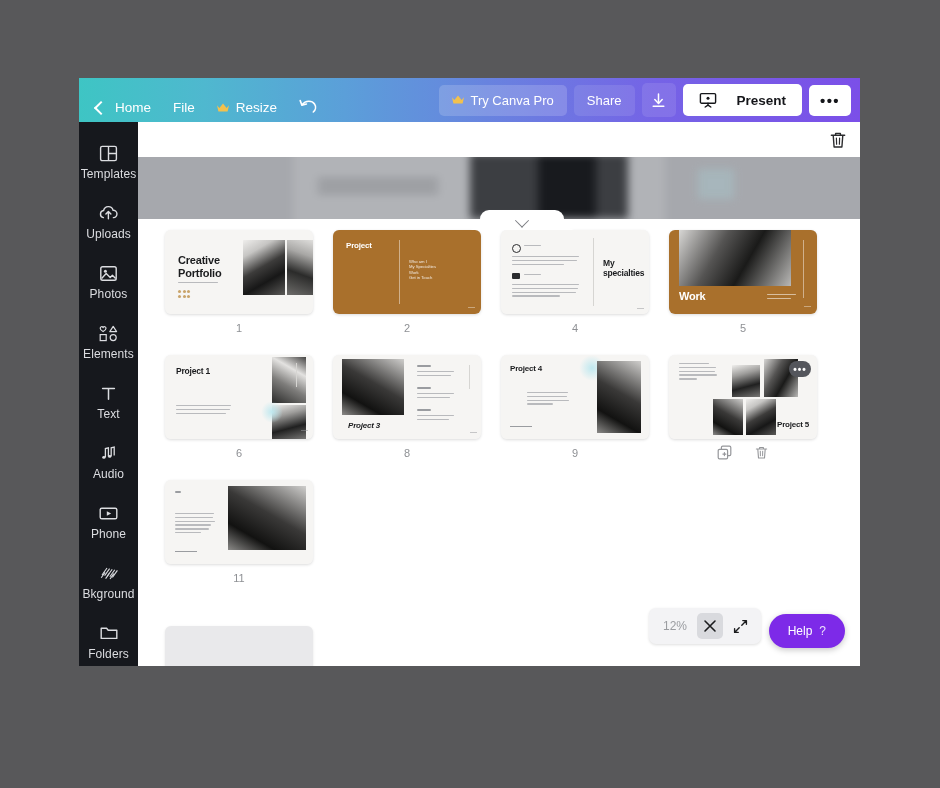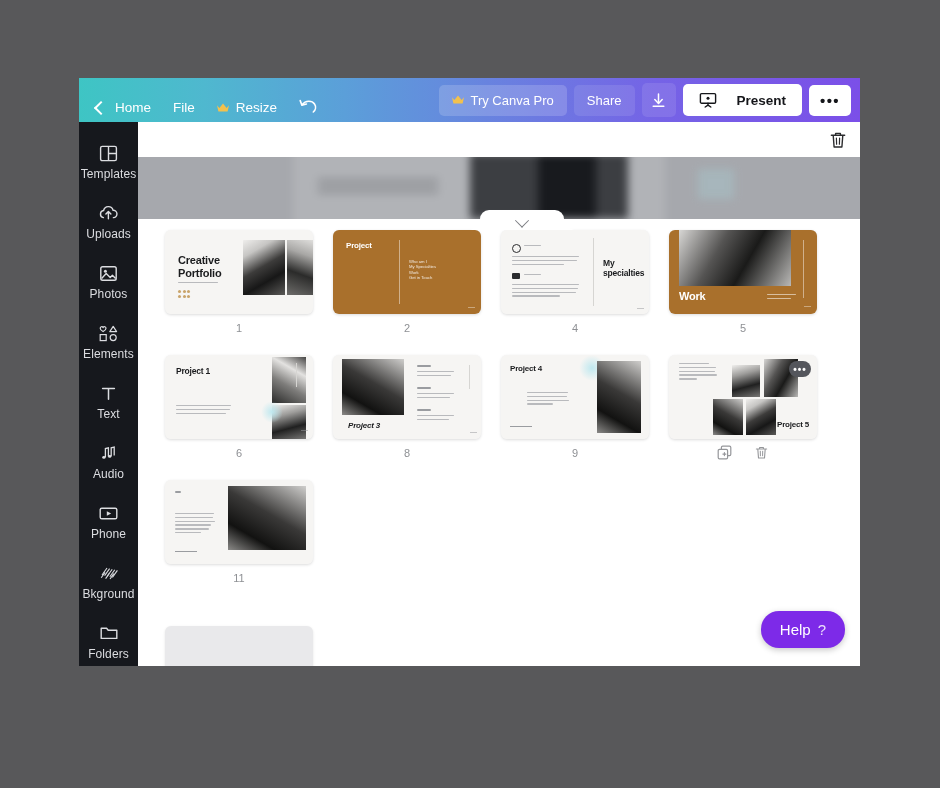--- a/index.html
+++ b/index.html
@@ -196,21 +196,21 @@
   .zoom-x{
     width:26px;height:26px;border-radius:5px;background:#d9dade;
     display:flex;align-items:center;justify-content:center;cursor:pointer;
   }
   .zoom-exp{
     width:26px;height:26px;display:flex;align-items:center;justify-content:center;cursor:pointer;
   }
   .help-btn{
     position:absolute;right:15px;bottom:18px;
     background:#7d2ae8;color:#fff;border-radius:18px;
-    padding:10px 19px;font-size:15px;
+    padding:10px 19px;font-size:12px;
     display:flex;align-items:center;gap:7px;cursor:pointer;
     box-shadow:0 2px 6px rgba(0,0,0,.22);
   }
   .help-q{opacity:.85;}
 </style>
 </head>
 <body>
 
 <div class="app-window">
 
@@ -625,20 +625,34 @@
           </div>
           <div class="page-num">11</div>
         </div>
 
 
       </div>
 
       <div class="partial-thumb"></div>
     </div>
 
+    <div class="zoom-ctl">
+      <span class="zoom-val">12%</span>
+      <div class="zoom-x">
+        <svg width="14" height="14" viewBox="0 0 14 14">
+          <path d="M2 2 L12 12 M12 2 L2 12" stroke="#1b1c1e" stroke-width="1.6" stroke-linecap="round"></path>
+        </svg>
+      </div>
+      <div class="zoom-exp">
+        <svg width="15" height="15" viewBox="0 0 15 15">
+          <path d="M8.8 6.2 L13.2 1.8 M9.8 1.6 L13.4 1.6 L13.4 5.2" stroke="#1b1c1e" stroke-width="1.4" fill="none" stroke-linecap="round" stroke-linejoin="round"></path>
+          <path d="M6.2 8.8 L1.8 13.2 M5.2 13.4 L1.6 13.4 L1.6 9.8" stroke="#1b1c1e" stroke-width="1.4" fill="none" stroke-linecap="round" stroke-linejoin="round"></path>
+        </svg>
+      </div>
+    </div>
 
     <div class="help-btn">
       <span>Help</span>
       <span class="help-q">?</span>
     </div>
 
   </div>
 </div>
 
 </body></html>

